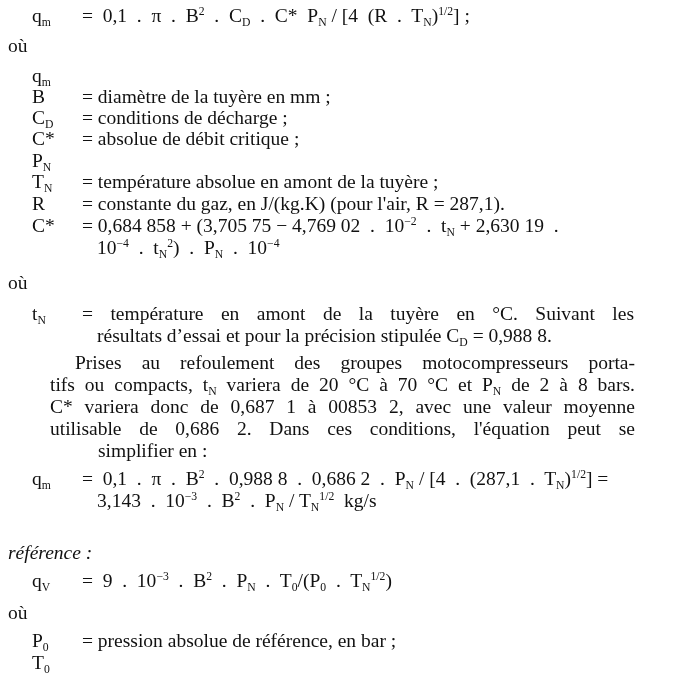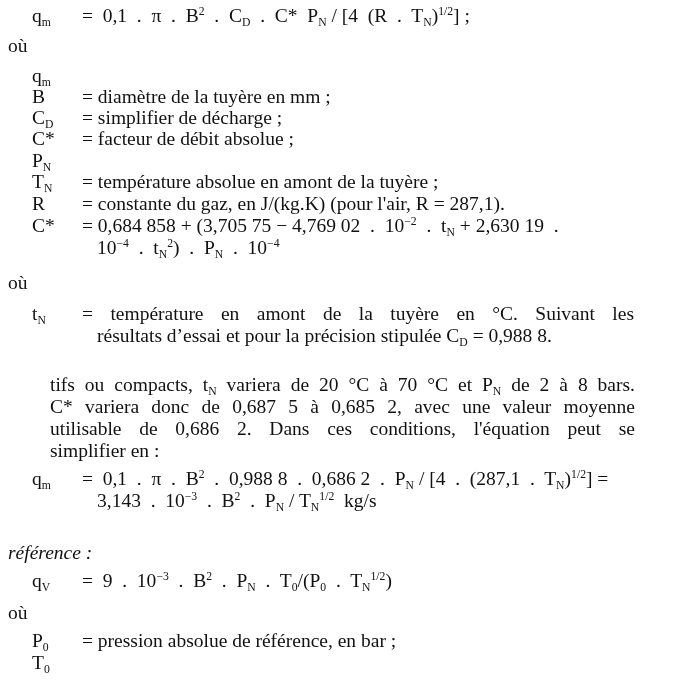--- a/index.html
+++ b/index.html
@@ -80,47 +80,48 @@
   <div class="eq" style="top:5px;">=&nbsp; 0,1&nbsp; .&nbsp; π&nbsp; .&nbsp; B<sup>2</sup>&nbsp; .&nbsp; C<sub>D</sub>&nbsp; .&nbsp; C*&nbsp; P<sub>N</sub> / [4&nbsp; (R&nbsp; .&nbsp; T<sub>N</sub>)<sup>1/2</sup>] ;</div>
 
   <div class="ou" style="top:35px;">où</div>
 
   <div class="sym" style="top:65px;">q<sub>m</sub></div>
 
   <div class="sym" style="top:86px;">B</div>
   <div class="eq" style="top:86px;">= diamètre de la tuyère en mm ;</div>
 
   <div class="sym" style="top:107px;">C<sub>D</sub></div>
-  <div class="eq" style="top:107px;">= simplifier de décharge ;</div>
+  <div class="eq" style="top:107px;">= conditions de décharge ;</div>
 
   <div class="sym" style="top:128px;">C*</div>
-  <div class="eq" style="top:128px;">= facteur de débit absolue ;</div>
+  <div class="eq" style="top:128px;">= absolue de débit critique ;</div>
 
   <div class="sym" style="top:150px;">P<sub>N</sub></div>
 
   <div class="sym" style="top:171px;">T<sub>N</sub></div>
   <div class="eq" style="top:171px;">= température absolue en amont de la tuyère ;</div>
 
   <div class="sym" style="top:193px;">R</div>
   <div class="eq" style="top:193px;">= constante du gaz, en J/(kg.K) (pour l'air, R = 287,1).</div>
 
   <div class="sym" style="top:215px;">C*</div>
   <div class="eq" style="top:215px;">= 0,684 858 + (3,705 75 − 4,769 02&nbsp; .&nbsp; 10<sup>−2</sup>&nbsp; .&nbsp; t<sub>N</sub> + 2,630 19&nbsp; .</div>
   <div class="cont" style="top:237px;">10<sup>−4</sup>&nbsp; .&nbsp; t<sub>N</sub><sup>2</sup>)&nbsp; .&nbsp; P<sub>N</sub>&nbsp; .&nbsp; 10<sup>−4</sup></div>
 
   <div class="ou" style="top:272px;">où</div>
 
   <div class="sym" style="top:303px;">t<sub>N</sub></div>
   <div class="eq" style="top:303px;"><span class="justify" style="width:552px;">= température en amont de la tuyère en °C. Suivant les</span></div>
   <div class="cont" style="top:325px;">résultats d’essai et pour la précision stipulée C<sub>D</sub> = 0,988 8.</div>
 
+  <div class="para-first" style="top:352px;"><span class="justify" style="width:560px;">Prises au refoulement des groupes motocompresseurs porta-</span></div>
   <div class="para" style="top:374px;"><span class="justify" style="width:585px;">tifs ou compacts, t<sub>N</sub> variera de 20 °C à 70 °C et P<sub>N</sub> de 2 à 8 bars.</span></div>
-  <div class="para" style="top:396px;"><span class="justify" style="width:585px;">C* variera donc de 0,687 5 à 0,685 2, avec une valeur moyenne</span></div>
+  <div class="para" style="top:396px;"><span class="justify" style="width:585px;">C* variera donc de 0,687 1 à 00853 2, avec une valeur moyenne</span></div>
   <div class="para" style="top:418px;"><span class="justify" style="width:585px;">utilisable de 0,686 2. Dans ces conditions, l'équation peut se</span></div>
-  <div class="para" style="top:440px;">simplifier en :</div>
+  <div class="para" style="top:440px;margin-left:48px;">simplifier en :</div>
 
   <div class="sym" style="top:468px;">q<sub>m</sub></div>
   <div class="eq" style="top:468px;">=&nbsp; 0,1&nbsp; .&nbsp; π&nbsp; .&nbsp; B<sup>2</sup>&nbsp; .&nbsp; 0,988 8&nbsp; .&nbsp; 0,686 2&nbsp; .&nbsp; P<sub>N</sub> / [4&nbsp; .&nbsp; (287,1&nbsp; .&nbsp; T<sub>N</sub>)<sup>1/2</sup>] =</div>
   <div class="cont" style="top:490px;">3,143&nbsp; .&nbsp; 10<sup>−3</sup>&nbsp; .&nbsp; B<sup>2</sup>&nbsp; .&nbsp; P<sub>N</sub> / T<sub>N</sub><sup>1/2</sup>&nbsp; kg/s</div>
 
   <div class="full" style="top:542px;font-style:italic;">référence :</div>
 
   <div class="sym" style="top:570px;">q<sub>V</sub></div>
   <div class="eq" style="top:570px;">=&nbsp; 9&nbsp; .&nbsp; 10<sup>−3</sup>&nbsp; .&nbsp; B<sup>2</sup>&nbsp; .&nbsp; P<sub>N</sub>&nbsp; .&nbsp; T<sub>0</sub>/(P<sub>0</sub>&nbsp; .&nbsp; T<sub>N</sub><sup>1/2</sup>)</div>
 

